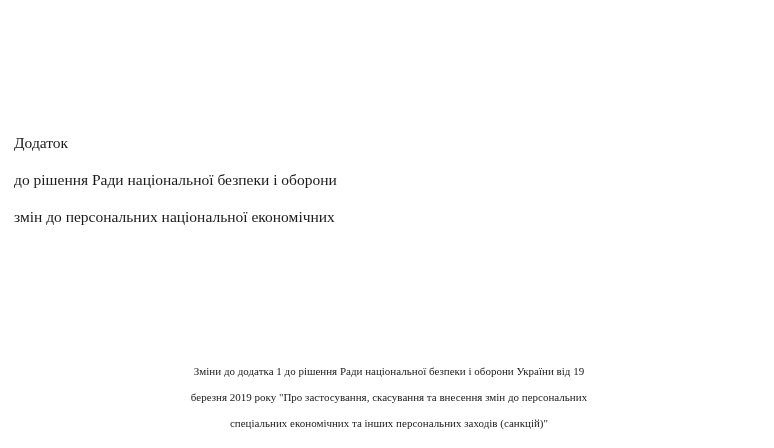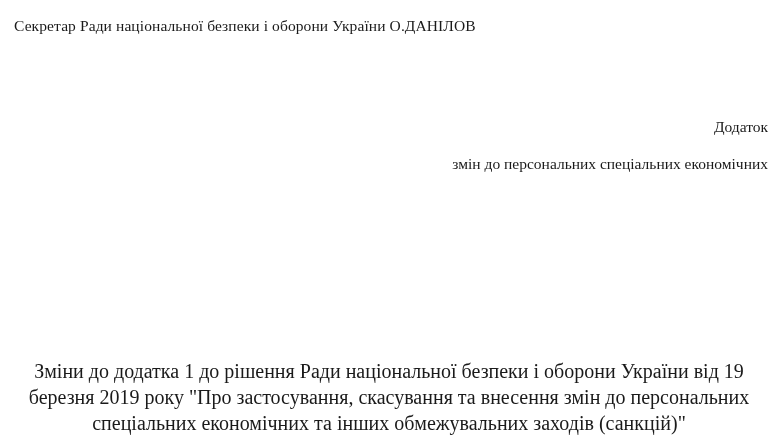--- a/index.html
+++ b/index.html
@@ -25,58 +25,58 @@
     left: 14px;
     top: 16px;
     font-size: 15.5px;
     line-height: 20px;
     white-space: nowrap;
     letter-spacing: 0.1px;
   }
   .annex-block {
     position: absolute;
     left: 14px;
-    top: 108px;
+    top: 124px;
     width: 756px;
-    text-align: right;
+    text-align: left;
     font-size: 15.5px;
     line-height: 37px;
     padding-right: 2px;
     box-sizing: border-box;
   }
   .annex-block .ln {
     display: block;
     white-space: nowrap;
   }
   .body-block {
     position: absolute;
     left: 14px;
     top: 358px;
     width: 750px;
     text-align: center;
-    font-size: 20px;
+    font-size: 11px;
     line-height: 26px;
     box-sizing: border-box;
   }
   .body-block .ln {
     display: block;
     white-space: nowrap;
   }
 </style>
 </head>
 <body>
 
 <div class="page">
 
-  <div class="signature-line">Секретар Ради національної безпеки і оборони України О.ДАНІЛОВ</div>
 
   <div class="annex-block">
     <span class="ln">Додаток</span>
-    <span class="ln">змін до персональних спеціальних економічних</span>
+    <span class="ln">до рішення Ради національної безпеки і оборони</span>
+    <span class="ln">змін до персональних національної економічних</span>
   </div>
 
   <div class="body-block">
     <span class="ln">Зміни до додатка 1 до рішення Ради національної безпеки і оборони України від 19</span>
     <span class="ln">березня 2019 року "Про застосування, скасування та внесення змін до персональних</span>
-    <span class="ln">спеціальних економічних та інших обмежувальних заходів (санкцій)"</span>
+    <span class="ln">спеціальних економічних та інших персональних заходів (санкцій)"</span>
   </div>
 
 </div>
 
 </body></html>

